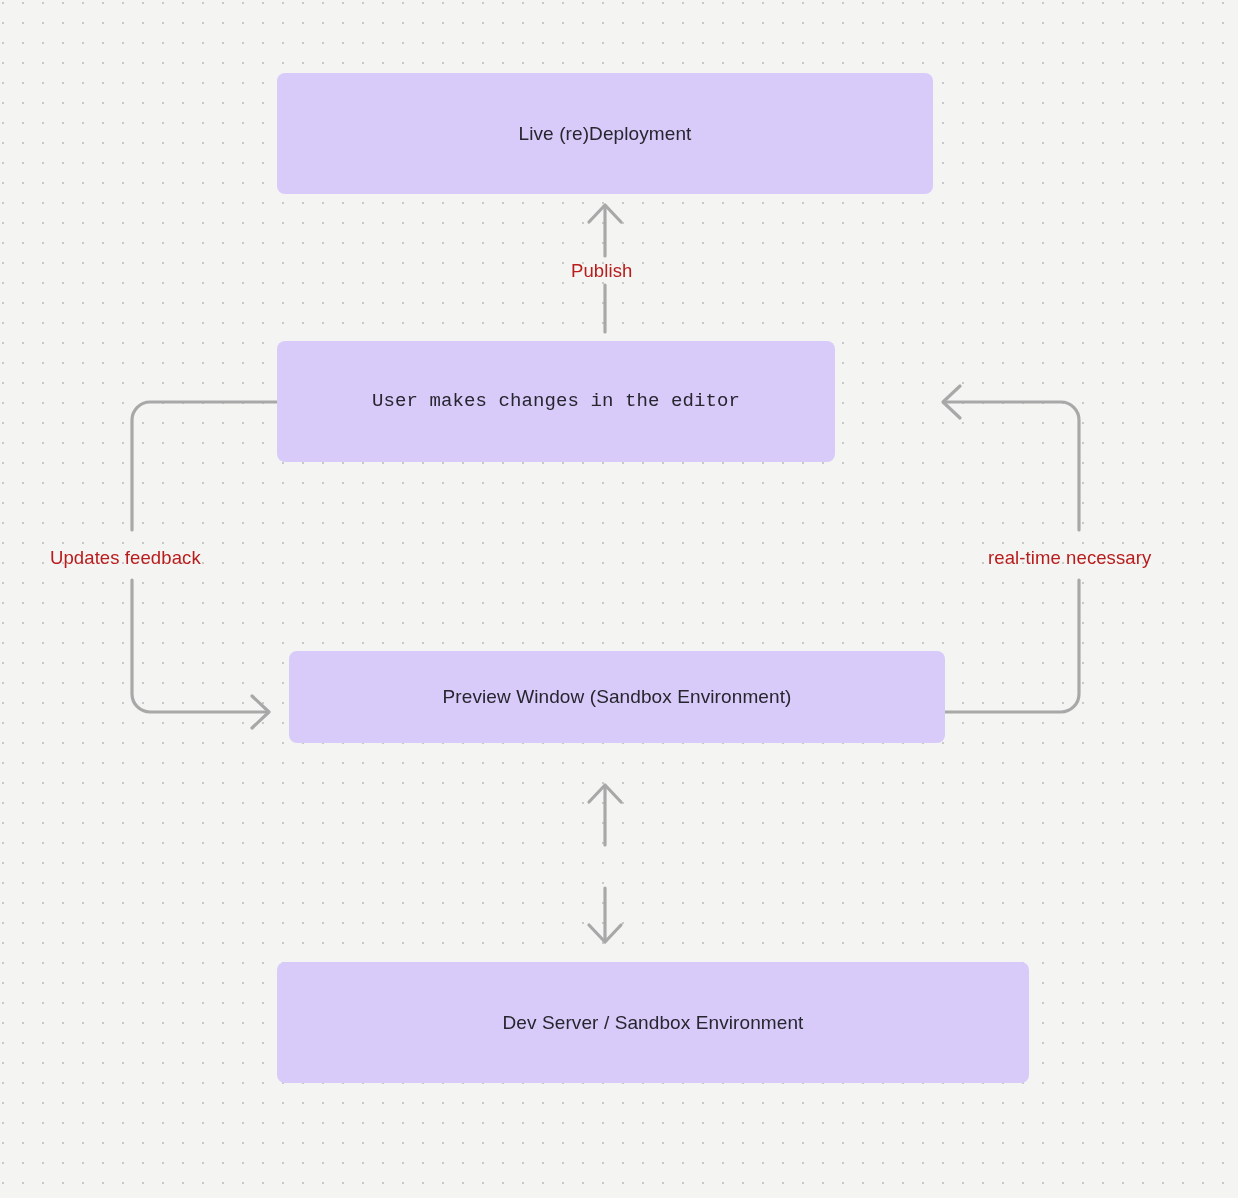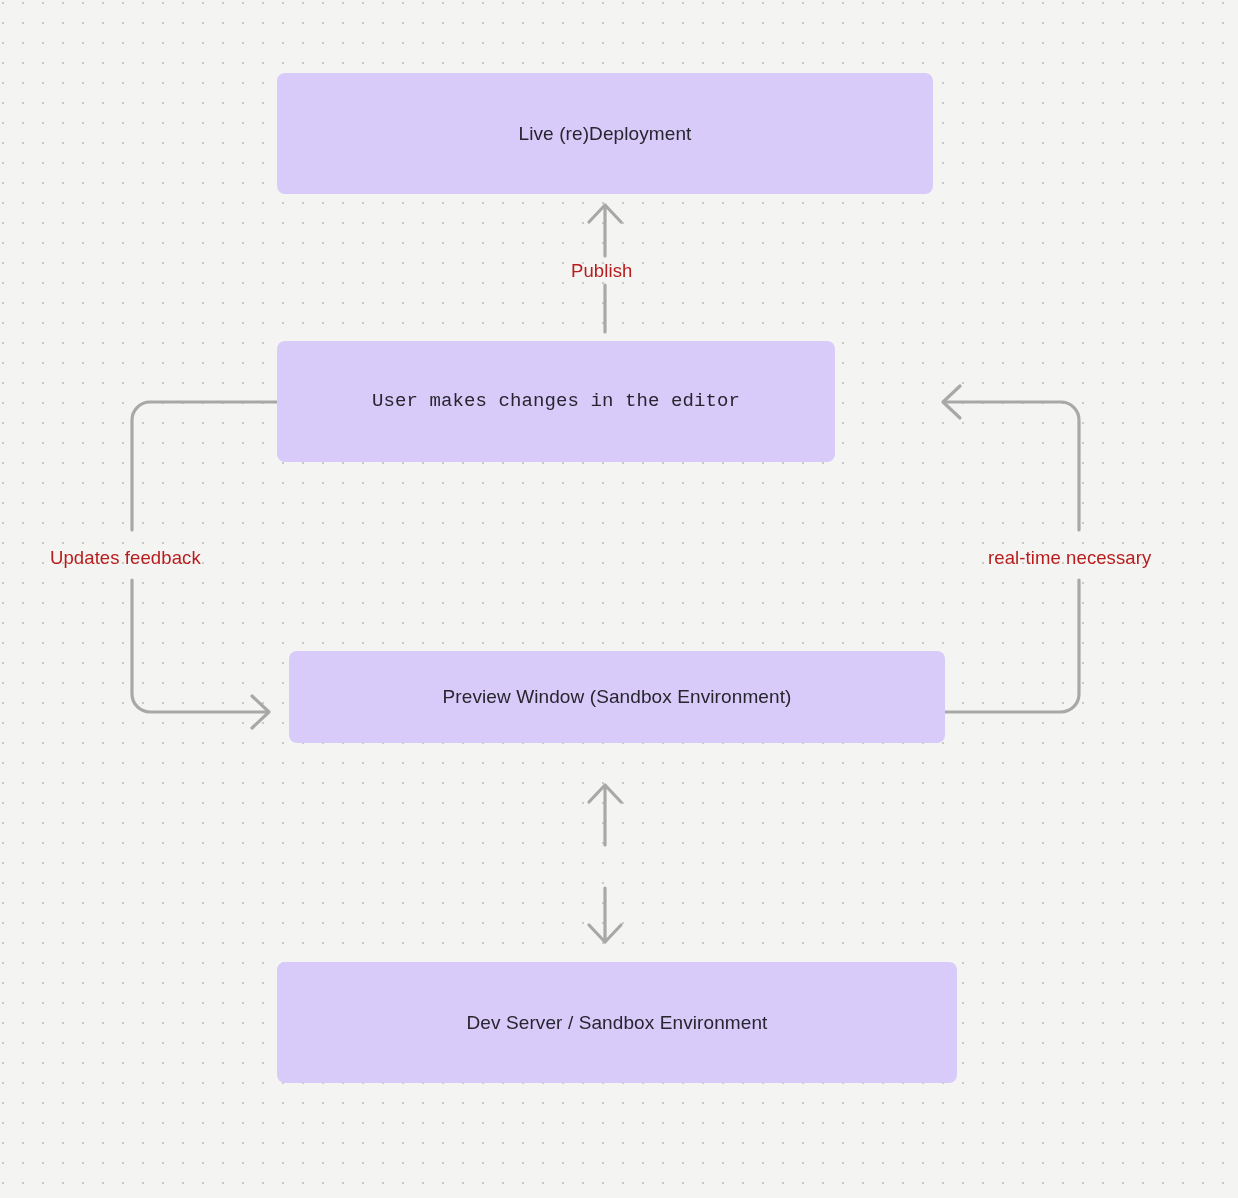--- a/index.html
+++ b/index.html
@@ -116,21 +116,21 @@
   </div>
 
   <div class="node" style="left:277px; top:341px; width:558px; height:121px;font-family:Liberation Mono, monospace;">
     <span>User makes changes in the editor</span>
   </div>
 
   <div class="node" style="left:277px; top:651px; width:656px; height:92px;margin-left:12px;">
     <span>Preview Window (Sandbox Environment)</span>
   </div>
 
-  <div class="node" style="left:277px; top:962px; width:680px; height:121px;">
+  <div class="node" style="left:277px; top:962px; width:752px; height:121px;">
     <span>Dev Server / Sandbox Environment</span>
   </div>
 
   <div class="edge-label" style="left:571px; top:259px;">Publish</div>
 
   <div class="edge-label" style="left:50px; top:546px;">Updates feedback</div>
 
   <div class="edge-label" style="left:988px; top:546px;">real-time necessary</div>
 
 

